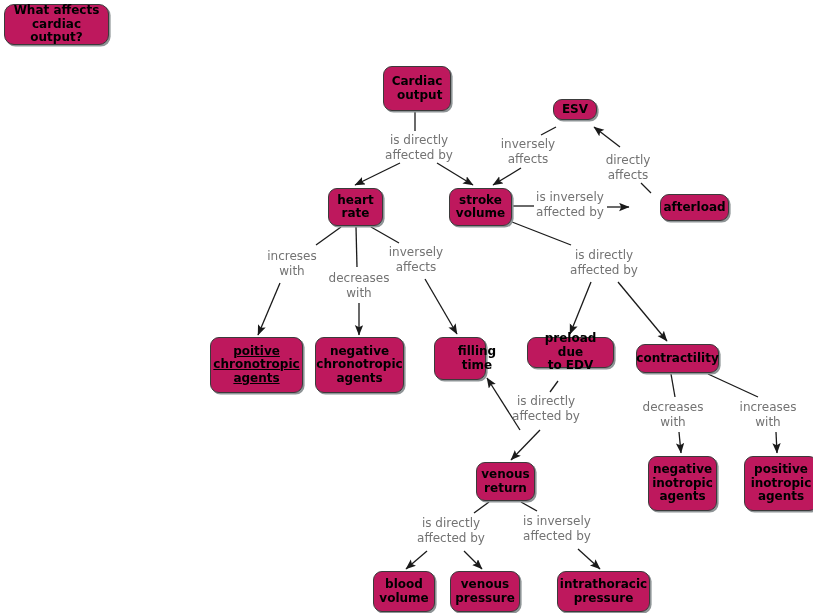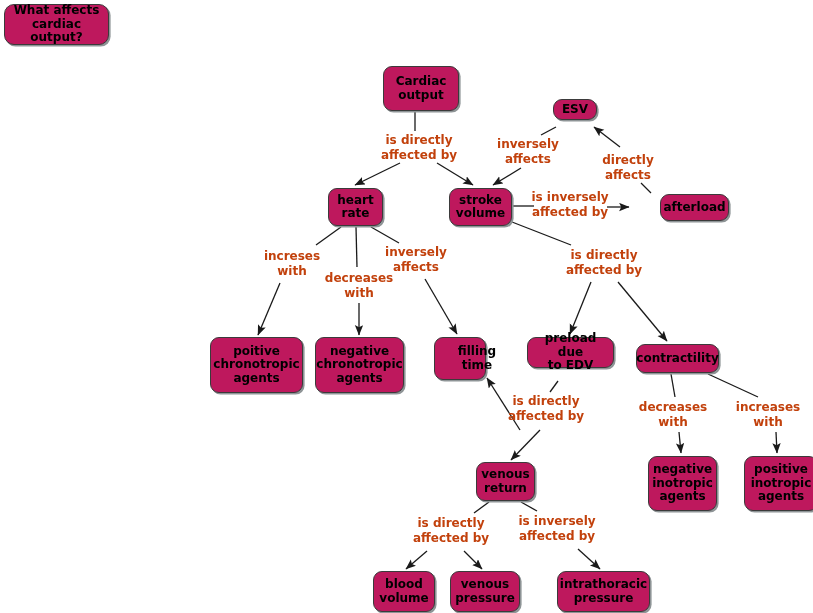--- a/index.html
+++ b/index.html
@@ -8,23 +8,23 @@
        font-family:"DejaVu Sans","Liberation Sans",sans-serif;}
   #stage{position:relative;width:813px;height:613px;}
   svg#edges{position:absolute;left:0;top:0;width:813px;height:613px;}
   .node{position:absolute;box-sizing:border-box;
         background:#be185d;border:1.4px solid #3b3b3b;border-radius:9px;
         box-shadow:1.6px 1.6px 0 0 #8e9496;
         display:flex;align-items:center;justify-content:center;text-align:center;
         color:#000;line-height:1.12;font-weight:700;font-size:12px;
         padding:2px 4px;white-space:pre-line;}
   .node.q{border-radius:10px;font-weight:700;font-size:12px;}
-  .lbl{position:absolute;color:#c2410c;font-size:12px;line-height:1.22;
+  .lbl{position:absolute;color:#737373;font-size:12px;line-height:1.22;
        text-align:center;white-space:pre-line;transform:translateX(-50%);
-       font-weight:700;}
+       font-weight:400;}
 </style>
 </head>
 <body>
 
 <div id="stage">
 
   <svg id="edges" viewBox="0 0 813 613" xmlns="http://www.w3.org/2000/svg">
     <defs>
       <marker id="ah" markerWidth="9" markerHeight="9" refX="7.6" refY="3.2" orient="auto" markerUnits="strokeWidth">
         <path d="M0,0 L8,3.2 L0,6.4 L1.6,3.2 z" fill="#1a1a1a"></path>
@@ -61,29 +61,29 @@
         <path d="M 464,551 L 482,569" fill="none" stroke="#1a1a1a" stroke-width="1.3" marker-end="url(#ah)"></path>
         <path d="M 521,502 L 537,511" fill="none" stroke="#1a1a1a" stroke-width="1.3"></path>
         <path d="M 578,549 L 600,569" fill="none" stroke="#1a1a1a" stroke-width="1.3" marker-end="url(#ah)"></path>
       </g>
   </svg>
 
   <div class="node q" id="question-box" style="left: 4px; top: 4px; width: 105px; height: 41px;">What affects
 cardiac output?</div>
 
   <div id="node-layer">
-      <div class="node" style="left: 383px; top: 66px; width: 76px; height: 45px;">Cardiac
+      <div class="node" style="left: 383px; top: 66px; width: 68px; height: 45px; text-align: right;">Cardiac
 output</div>
       <div class="node" style="left: 553px; top: 99px; width: 44px; height: 21px;">ESV</div>
       <div class="node" style="left: 328px; top: 188px; width: 55px; height: 38px;">heart
 rate</div>
       <div class="node" style="left: 449px; top: 188px; width: 63px; height: 38px;">stroke
 volume</div>
       <div class="node" style="left: 660px; top: 194px; width: 69px; height: 27px;">afterload</div>
-      <div class="node" style="left: 210px; top: 337px; width: 93px; height: 56px;">poitive
+      <div class="node" style="left: 210px; top: 337px; width: 93px; height: 56px; text-decoration: underline;">poitive
 chronotropic
 agents</div>
       <div class="node" style="left: 315px; top: 337px; width: 89px; height: 56px;">negative
 chronotropic
 agents</div>
       <div class="node" style="left: 434px; top: 337px; width: 52px; height: 43px; padding-left: 38px;">filling
 time</div>
       <div class="node" style="left: 527px; top: 337px; width: 87px; height: 31px;">preload due
 to EDV</div>
       <div class="node" style="left: 636px; top: 344px; width: 83px; height: 29px; text-align: center;">contractility</div>

